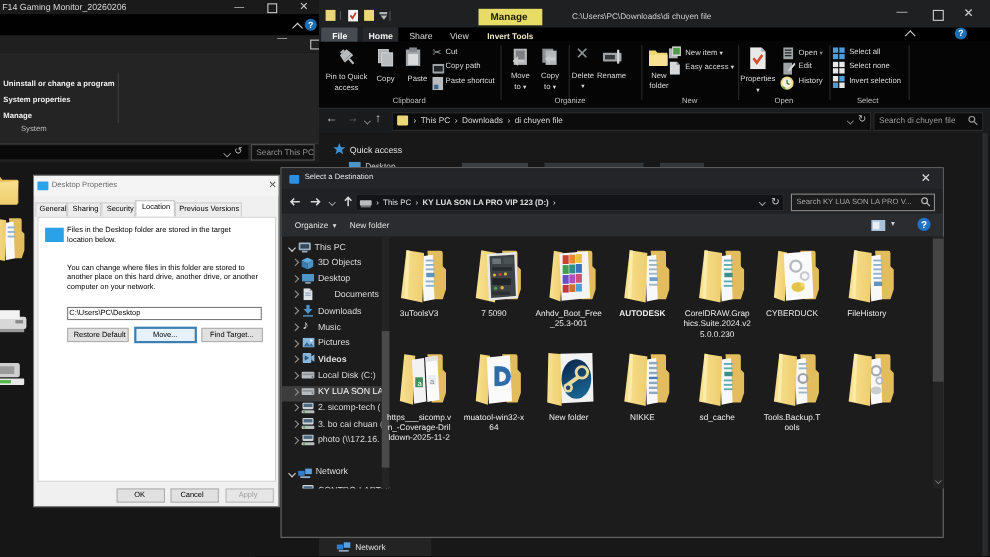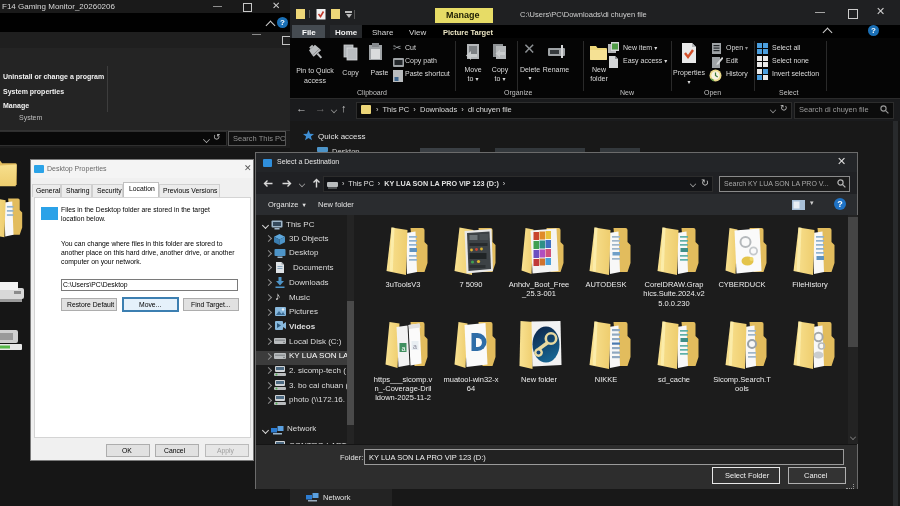--- a/index.html
+++ b/index.html
@@ -100,21 +100,21 @@
   <div class="txt" style="left:586px;top:5px;font-size:11px;color:#ccc;">✕</div>
 
   <div class="abs" style="left:0;top:25px;width:72px;height:13px;background:#1e2023;"></div>
   <div class="abs" style="left:72px;top:25px;width:538px;height:13px;background:#000;"></div>
   <div class="abs" style="left:2px;top:25px;width:33px;height:13px;background:#454b51;"></div>
   <div class="abs" style="left:40px;top:25px;width:32px;height:13px;background:#26282b;"></div>
   <div class="txt" style="left:12px;top:28px;font-size:8px;font-weight:bold;color:#fff;">File</div>
   <div class="txt" style="left:45px;top:28px;font-size:8px;font-weight:bold;color:#f0f0f0;">Home</div>
   <div class="txt" style="left:82px;top:28px;font-size:8px;color:#d6d6d6;">Share</div>
   <div class="txt" style="left:119px;top:28px;font-size:8px;color:#d6d6d6;">View</div>
-  <div class="txt" style="left:153px;top:28px;font-size:7.5px;font-weight:bold;color:#ece6c4;">Picture Target</div>
+  <div class="txt" style="left:153px;top:28px;font-size:7.5px;font-weight:bold;color:#ece6c4;">Invert Tools</div>
   <div class="abs" style="left:534px;top:29px;width:6px;height:6px;border-top:1.5px solid #cfcfcf;border-left:1.5px solid #cfcfcf;transform:rotate(45deg);"></div>
   <div class="abs" style="left:578px;top:25px;width:11px;height:11px;border-radius:50%;background:#1a6fb5;color:#fff;font-size:8px;font-weight:bold;text-align:center;line-height:11px;">?</div>
 
   <div class="abs" id="ribbon" style="left:0;top:38px;width:610px;height:60px;background:#050505;font-size:7px;color:#dcdcdc;">
     <svg class="abs" style="left:19px;top:5px;transform:rotate(-42deg);" width="14" height="18" viewBox="0 0 14 18">
           <g fill="#b9bcbe">
             <rect x="5" y="1" width="4" height="2"></rect>
             <path d="M3,3 h8 l1,6 h-10 z"></path>
             <rect x="2" y="9" width="10" height="2"></rect>
             <rect x="6" y="11" width="2" height="6"></rect>
@@ -382,21 +382,21 @@
           <rect x="3.5" y="7.5" width="5" height="1.5" fill="#9fb6c9"></rect>
         </svg>
     <div class="txt" style="left:33px;top:33.4px;">Desktop</div>
     <div class="abs chevR" style="left:10px;top:50.4px;"></div>
     <svg class="abs" style="left:19px;top:47.1px;" width="10" height="11" viewBox="0 0 10 11">
           <path d="M1,0 h5.5 l2.5,2.5 v8.5 h-8 z" fill="#dfe3e6"></path>
           <path d="M6.5,0 l2.5,2.5 h-2.5 z" fill="#9aa2a8"></path>
           <rect x="2.5" y="4" width="5" height="1" fill="#8aa8c0"></rect>
           <rect x="2.5" y="6" width="5" height="1" fill="#8aa8c0"></rect>
         </svg>
-    <div class="txt" style="left:37px;top:48.1px;">Documents</div>
+    <div class="txt" style="left:48px;top:48.1px;">Documents</div>
     <div class="abs chevR" style="left:10px;top:65.1px;"></div>
     <svg class="abs" style="left:19px;top:61.8px;" width="10" height="11" viewBox="0 0 10 11">
           <path d="M5,0 v5 M5,5 l-3.5,-3 M5,5 l3.5,-3" stroke="#4d94c8" stroke-width="0" fill="none"></path>
           <path d="M3.5,0 h3 v4 h2.5 l-4,4.5 -4,-4.5 h2.5 z" fill="#4d94c8"></path>
           <rect x="0.5" y="9.5" width="9" height="1.5" fill="#4d94c8"></rect>
         </svg>
     <div class="txt" style="left:33px;top:62.8px;">Downloads</div>
     <div class="abs chevR" style="left:10px;top:79.8px;"></div>
     <div class="txt" style="left:19px;top:74.5px;font-size:11px;color:#e8e8e8;">♪</div>
     <div class="txt" style="left:33px;top:77.5px;">Music</div>
@@ -465,21 +465,21 @@
           <rect x="2" y="1" width="8" height="3" fill="#4d6a82"></rect>
           <rect x="0" y="7" width="12" height="3" rx="1" fill="#b9bcbe"></rect>
           <circle cx="2.5" cy="8.5" r="1" fill="#4fae4f"></circle>
         </svg>
     <div class="txt" style="left:33px;top:226px;">CONTRO-LAPTOP</div>
   </div>
 
   <div class="abs" style="left:91px;top:62px;width:7px;height:229px;background:#242424;"></div>
   <div class="abs" style="left:91px;top:148px;width:7px;height:124px;background:#4a4a4a;"></div>
 
-  <div class="abs" id="flist" style="left:104px;top:62px;width:494px;height:187px;overflow:hidden;">
+  <div class="abs" id="flist" style="left:82px;top:62px;width:494px;height:187px;overflow:hidden;">
 
     <svg class="abs" style="left:23px;top:10px;" width="45" height="52" viewBox="0 0 44 52">
           <use href="#fb"></use>
           <use href="#fs"></use>
           <g fill="#8fb2d0">
             <rect x="25.5" y="11" width="8" height="1.7"></rect>
             <rect x="25.5" y="15" width="8" height="1.7"></rect>
             <rect x="25.5" y="19" width="8" height="1.7"></rect>
             <rect x="26" y="23" width="7.5" height="4" fill="#5f93c0"></rect>
             <rect x="25.5" y="30" width="8" height="1.7"></rect>
@@ -534,21 +534,21 @@
           <g fill="#9fb6c9">
             <rect x="25.5" y="11" width="8" height="1.7"></rect>
             <rect x="25.5" y="15" width="8" height="1.7"></rect>
             <rect x="25.5" y="19" width="8" height="1.7"></rect>
             <rect x="25.5" y="23" width="8" height="1.7"></rect>
             <rect x="26" y="27" width="7.5" height="3.5" fill="#6f9fc8"></rect>
             <rect x="25.5" y="33" width="8" height="1.7"></rect>
           </g>
           <use href="#fc"></use>
         </svg>
-    <div class="flab" style="left:204px;top:65px;">AUTODESK</div>
+    <div class="flab" style="left:204px;top:65px;font-weight:bold;">AUTODESK</div>
     <svg class="abs" style="left:294px;top:10px;" width="45" height="52" viewBox="0 0 44 52">
           <use href="#fb"></use>
           <use href="#fs"></use>
           <g fill="#5fb0a8">
             <rect x="25.5" y="11" width="8" height="1.7"></rect>
             <rect x="25.5" y="15" width="8" height="1.7"></rect>
             <rect x="25.5" y="19" width="8" height="1.7"></rect>
             <rect x="26" y="23" width="7.5" height="4" fill="#3f8f88"></rect>
             <rect x="25.5" y="30" width="8" height="1.7"></rect>
             <rect x="25.5" y="34" width="8" height="1.7"></rect>
@@ -660,21 +660,21 @@
           <use href="#fs"></use>
           <g>
             <rect x="25.5" y="11" width="8" height="1.7" fill="#9fb6c9"></rect>
             <rect x="25.5" y="15" width="8" height="1.7" fill="#9fb6c9"></rect>
             <circle cx="29.5" cy="25" r="4" fill="none" stroke="#9aa2a8" stroke-width="2"></circle>
             <rect x="25.5" y="33" width="8" height="1.7" fill="#9fb6c9"></rect>
             <rect x="25.5" y="37" width="8" height="1.7" fill="#9fb6c9"></rect>
           </g>
           <use href="#fc"></use>
         </svg>
-    <div class="flab" style="left:340px;top:159.5px;">Sicomp.Search.T</div>
+    <div class="flab" style="left:340px;top:159.5px;">Tools.Backup.T</div>
     <div class="flab" style="left:340px;top:168.8px;">ools</div>
     <svg class="abs" style="left:430px;top:104px;" width="45" height="52" viewBox="0 0 44 52">
           <use href="#fb"></use>
           <use href="#fs"></use>
           <g>
             <circle cx="28" cy="18" r="4.2" fill="none" stroke="#a5a9ac" stroke-width="2"></circle>
             <circle cx="31" cy="27" r="3" fill="none" stroke="#b5b9bc" stroke-width="1.6"></circle>
             <ellipse cx="28" cy="36" rx="5" ry="3.6" fill="#c9ccce"></ellipse>
           </g>
           <use href="#fc"></use>
@@ -701,30 +701,20 @@
         </svg>
     <svg class="abs" style="left:159px;top:202px;" width="45" height="52" viewBox="0 0 44 52">
           <use href="#fplain"></use>
         </svg>
   </div>
 
   <div class="abs" style="left:592px;top:62px;width:10px;height:229px;background:#232323;"></div>
   <div class="abs" style="left:592px;top:64px;width:10px;height:130px;background:#454545;"></div>
   <div class="abs" style="left:594px;top:281px;width:5px;height:5px;border-right:1.4px solid #8a8a8a;border-bottom:1.4px solid #8a8a8a;transform:rotate(45deg) scale(.7);"></div>
 
-  <div class="abs" style="left:0;top:291px;width:601px;height:44px;background:#2d2d2d;border-top:1px solid #151515;">
-    <div class="txt" style="left:84px;top:8px;font-size:7.5px;color:#e2e2e2;">Folder:</div>
-    <div class="abs" style="left:108px;top:4px;width:478px;height:14px;background:#222;border:1px solid #9a9a9a;"></div>
-    <div class="txt" style="left:113px;top:7.5px;font-size:7.5px;color:#f0f0f0;">KY LUA SON LA PRO VIP 123 (D:)</div>
-    <div class="abs" style="left:456px;top:22px;width:66px;height:15px;background:#333;border:1px solid #e8e8e8;"></div>
-    <div class="txt" style="left:469px;top:26px;font-size:7.5px;color:#f0f0f0;">Select Folder</div>
-    <div class="abs" style="left:532px;top:22px;width:56px;height:15px;background:#333;border:1px solid #b0b0b0;"></div>
-    <div class="txt" style="left:548px;top:26px;font-size:7.5px;color:#f0f0f0;">Cancel</div>
-    <div class="abs" style="left:590px;top:39px;width:7px;height:4px;border-right:1px dotted #9a9a9a;border-bottom:1px dotted #9a9a9a;"></div>
-  </div>
 </div>
 
 <div class="abs" id="propdlg" style="left:30px;top:159px;width:224px;height:302px;background:#f0f0f0;border:1px solid #7a7a7a;box-sizing:border-box;color:#000;">
   <div class="abs" style="left:0;top:0;width:222px;height:18px;background:#f4f4f4;"></div>
   <div class="abs" style="left:3px;top:5px;width:10px;height:8px;background:#2aa3e8;border-radius:1px;"></div>
   <div class="txt" style="left:16px;top:5px;font-size:7px;color:#6a6a6a;">Desktop Properties</div>
   <div class="txt" style="left:213px;top:3px;font-size:9px;color:#555;">✕</div>
 
   <div class="abs" style="left:1px;top:24px;width:29px;height:13px;background:#ececec;border:1px solid #d0d0d0;border-bottom:none;box-sizing:border-box;"></div>
   <div class="txt" style="left:5px;top:26.5px;font-size:6.8px;">General</div>

